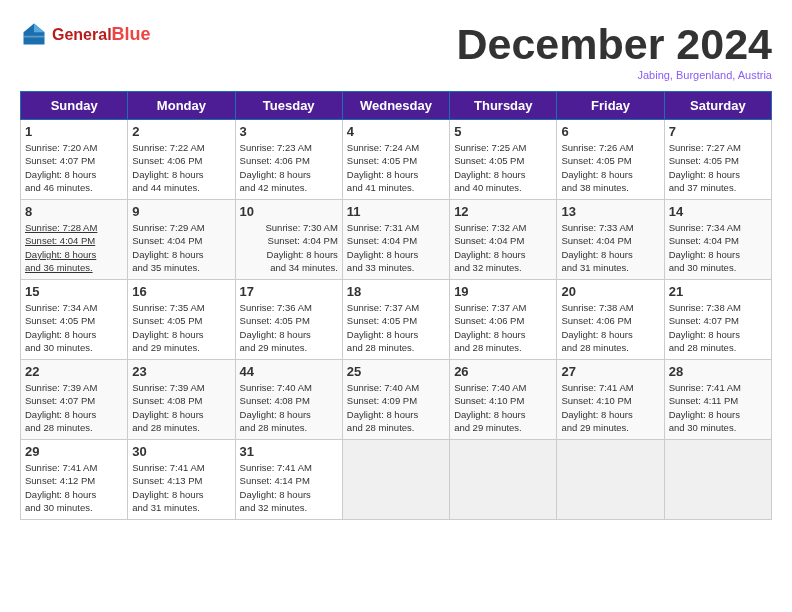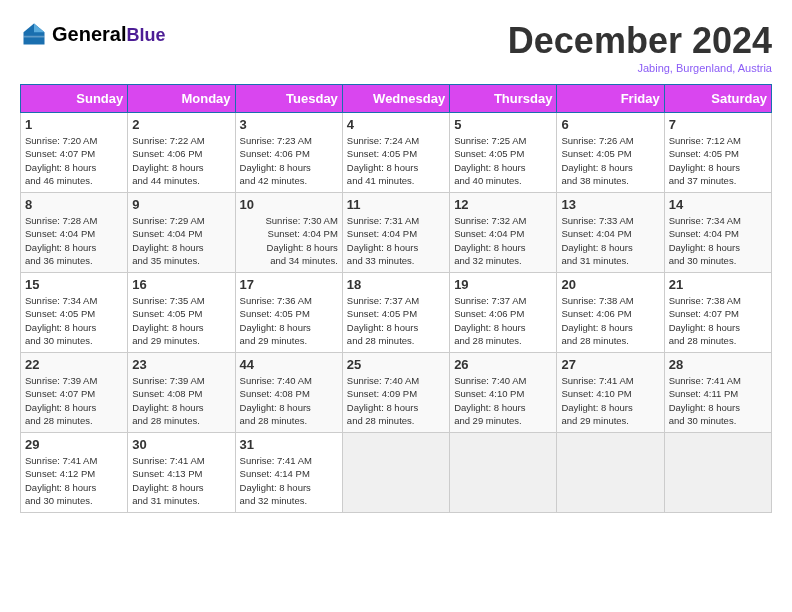--- a/index.html
+++ b/index.html
@@ -15,55 +15,55 @@
       justify-content: space-between;
       align-items: flex-start;
       margin-bottom: 10px;
     }
     .logo {
       display: flex;
       align-items: center;
       gap: 4px;
     }
     .logo-text-general {
-      font-size: 20px;
-      font-weight: bold;
-      color: #000000;
+      font-size: 16px;
+      font-weight: bold;
+      color: #b91c1c;
     }
     .logo-text-blue {
       font-size: 18px;
       font-weight: bold;
-      color: #4c1d95;
+      color: #ef4444;
     }
     .logo-icon {
       width: 28px;
       height: 28px;
     }
     .title-block {
       text-align: right;
     }
     .month-title {
-      font-size: 36px;
+      font-size: 43px;
       font-weight: bold;
       color: #333;
     }
     .location {
       font-size: 11px;
       color: #8b5cf6;
     }
     table {
       width: 100%;
       border-collapse: collapse;
       table-layout: fixed;
     }
     th {
-      background: #d946ef;
+      background: #4c1d95;
       color: #fff;
       padding: 6px 4px;
-      text-align: right;
+      text-align: center;
       font-size: 13px;
       font-weight: bold;
       border: 1px solid #1a6faf;
     }
     td {
       border: 1px solid #ccc;
       vertical-align: top;
       padding: 4px;
       font-size: 10px;
       color: #333;
@@ -159,30 +159,30 @@
         </td>
         <td>
           <span class="day-num">6</span>
           <div class="day-info" style="white-space: pre-line;">Sunrise: 7:26 AM
 Sunset: 4:05 PM
 Daylight: 8 hours
 and 38 minutes.</div>
         </td>
         <td>
           <span class="day-num">7</span>
-          <div class="day-info" style="white-space: pre-line;">Sunrise: 7:12 AM
+          <div class="day-info" style="white-space: pre-line;">Sunrise: 7:27 AM
 Sunset: 4:05 PM
 Daylight: 8 hours
 and 37 minutes.</div>
         </td>
       </tr>
       <tr>
         <td>
           <span class="day-num">8</span>
-          <div class="day-info" style="white-space: pre-line;">Sunrise: 7:28 AM
+          <div class="day-info" style="white-space: pre-line; text-decoration: underline;">Sunrise: 7:28 AM
 Sunset: 4:04 PM
 Daylight: 8 hours
 and 36 minutes.</div>
         </td>
         <td>
           <span class="day-num">9</span>
           <div class="day-info" style="white-space: pre-line;">Sunrise: 7:29 AM
 Sunset: 4:04 PM
 Daylight: 8 hours
 and 35 minutes.</div>

